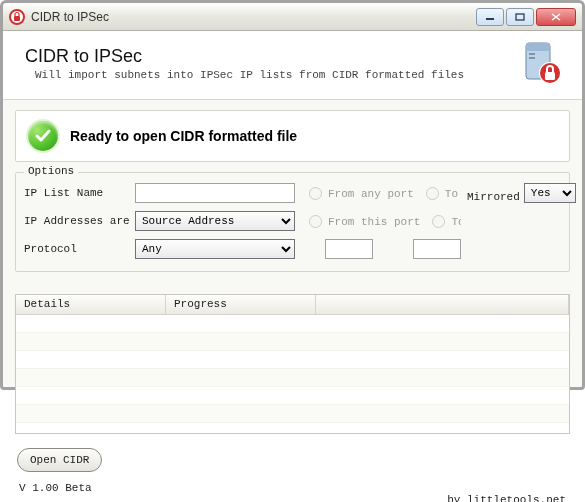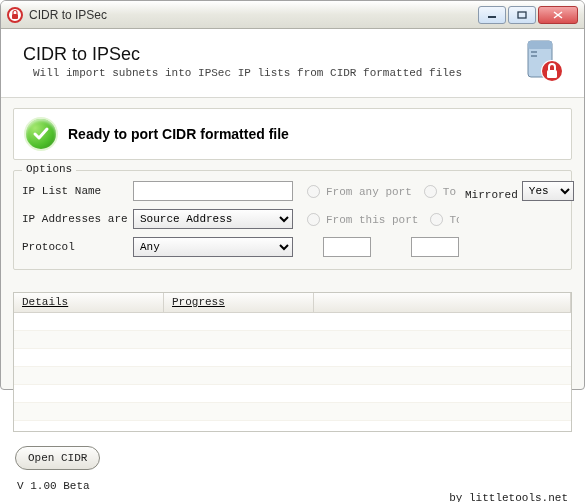--- a/index.html
+++ b/index.html
@@ -1,18 +1,18 @@
 <!DOCTYPE html>
 <html><head>
 <meta charset="utf-8">
 <style>
 * { box-sizing: border-box; margin: 0; padding: 0; }
 body { font-family: "Segoe UI", Tahoma, sans-serif; font-size: 12px; background: #fff; width: 585px; height: 502px; overflow: hidden; }
 
-.window { width: 585px; height: 390px; border: 1px solid #a3a3a3; border-radius: 6px 6px 4px 4px; background: #f8f8f5; position: relative; }
+.window { width: 585px; height: 390px; border: 3px solid #a3a3a3; border-radius: 6px 6px 4px 4px; background: #f8f8f5; position: relative; }
 
 .titlebar { height: 28px; background: linear-gradient(#ffffff, #e8e8e0 50%, #ddddd4); border-bottom: 1px solid #b0b0a8; border-radius: 5px 5px 0 0; display: flex; align-items: center; padding: 0 6px; }
 .titlebar .app-icon { width: 16px; height: 16px; margin-right: 6px; display: flex; align-items: center; justify-content: center; }
 .titlebar .title { color: #333; flex: 1; }
 .winbtns { display: flex; gap: 2px; }
 .winbtn { width: 28px; height: 18px; border: 1px solid #8a9aad; border-radius: 3px; background: linear-gradient(#f0f6fd, #cfe1f5); display: flex; align-items: center; justify-content: center; font-size: 10px; color: #2c3e50; cursor: default; }
 .winbtn.close { background: linear-gradient(#f3a5a5, #d94f4f); border-color: #b03838; color: #fff; width: 40px; }
 
 .header-strip { display: flex; align-items: center; padding: 8px 16px 12px 22px; background: #ffffff; border-bottom: 1px solid #d8d8d2; }
 .header-text { flex: 1; }
@@ -34,21 +34,21 @@
 .opt-grid input[type="text"] { height: 20px; border: 1px solid #a0a0a0; background: #fff; padding: 0 4px; font-family: inherit; font-size: 11px; }
 .opt-grid select { height: 20px; border: 1px solid #707078; background: linear-gradient(#fefefe,#eaeaea); font-family: inherit; font-size: 11px; padding: 0 2px; }
 .opt-grid .radio-cell { display: flex; align-items: flex-end; gap: 4px; color: #9a9a9a; white-space: nowrap; overflow: hidden; }
 .opt-grid .radio-cell input { margin: 0 2px 0 8px; }
 .opt-grid .mirrored { display: flex; align-items: flex-end; gap: 4px; white-space: nowrap; }
 .opt-grid .mirrored select { width: 52px; }
 .opt-grid .port-input { width: 48px; height: 20px; border: 1px solid #a0a0a0; background: #fff; margin-left: 8px; }
 .opt-grid .port-cell { display: flex; align-items: center; }
 
 .table-box { border: 1px solid #c8c8c0; background: #ffffff; height: 140px; overflow: hidden; font-family: "Courier New", monospace; font-size: 11px; }
-.table-head { display: flex; height: 20px; background: linear-gradient(#fdfdfc,#eceae3); border-bottom: 1px solid #d5d3cc; text-decoration: underline; }
+.table-head { display: flex; height: 20px; background: linear-gradient(#fdfdfc,#eceae3); border-bottom: 1px solid #d5d3cc; }
 .table-head .th { padding: 3px 8px; border-right: 1px solid #d5d3cc; color: #222; }
 .table-body { height: 118px; background: #fff; }
 .table-row { height: 18px; border-bottom: 1px solid #f4f2eb; display: flex; }
 .table-row:nth-child(even) { background: #fafaf7; }
 .col-details { width: 150px; }
 .col-progress { width: 150px; }
 .col-rest { flex: 1; }
 
 .bottom-row { display: flex; align-items: center; padding: 8px 14px; gap: 12px; }
 .btn { height: 24px; padding: 0 12px; border: 1px solid #8a8a82; border-radius: 12px; background: linear-gradient(#fdfdfc, #e6e4dd); font-family: "Courier New", monospace; font-size: 11px; color: #222; cursor: default; }
@@ -110,21 +110,21 @@
   </div>
 
   <div class="content">
 
     <div class="status-box">
       <div class="status-icon">
         <svg width="20" height="20" viewBox="0 0 20 20">
             <path d="M4 10 L8 14 L16 5" fill="none" stroke="#fff" stroke-width="3" stroke-linecap="round" stroke-linejoin="round"></path>
           </svg>
       </div>
-      <div class="status-text">Ready to port CIDR formatted file</div>
+      <div class="status-text">Ready to open CIDR formatted file</div>
     </div>
 
     <div class="fieldset">
       <span class="legend">Options</span>
       <div class="opt-grid">
         <label>IP List Name</label>
         <input type="text" value="" style="">
         <div class="radio-cell">
           <input type="radio" disabled="" style="">
             <span>From any port</span>

